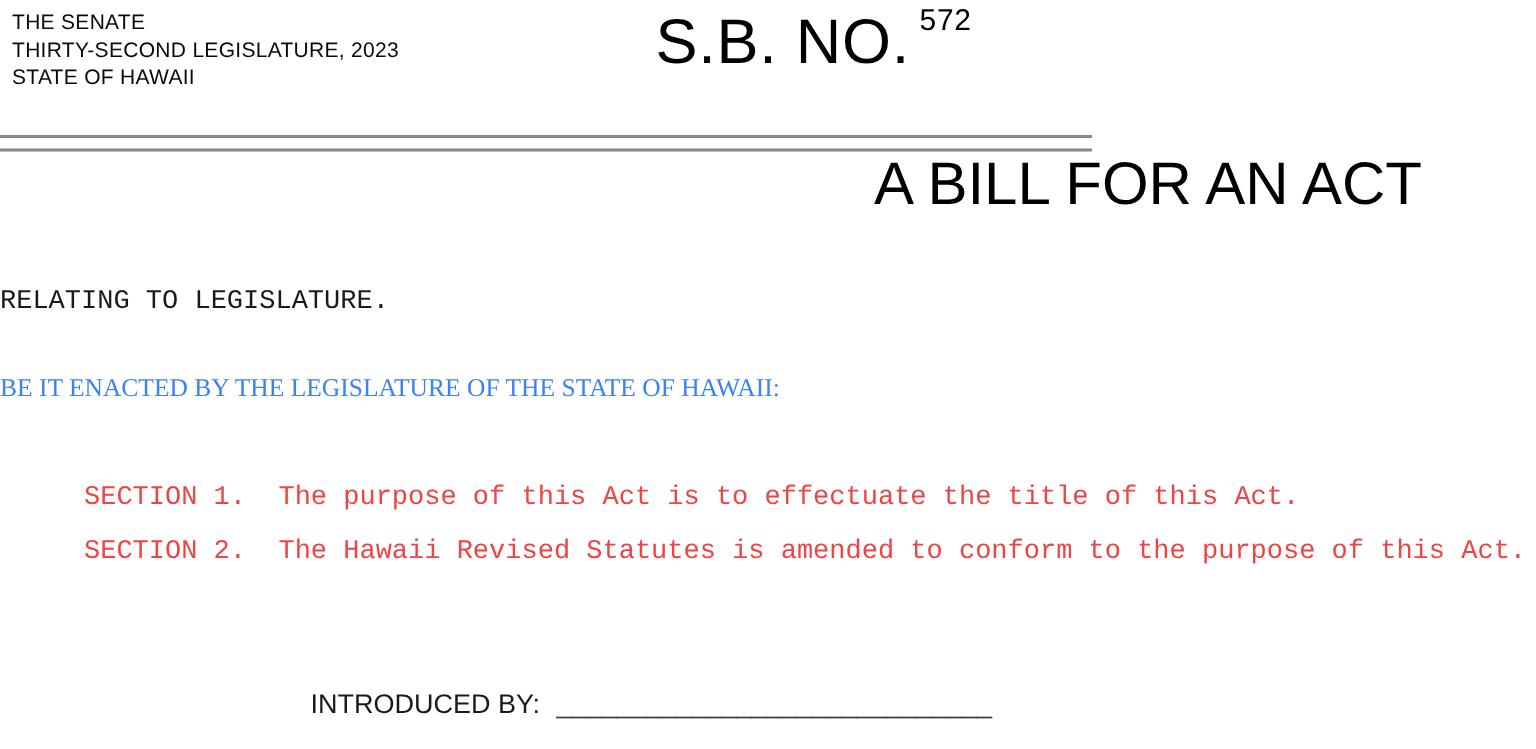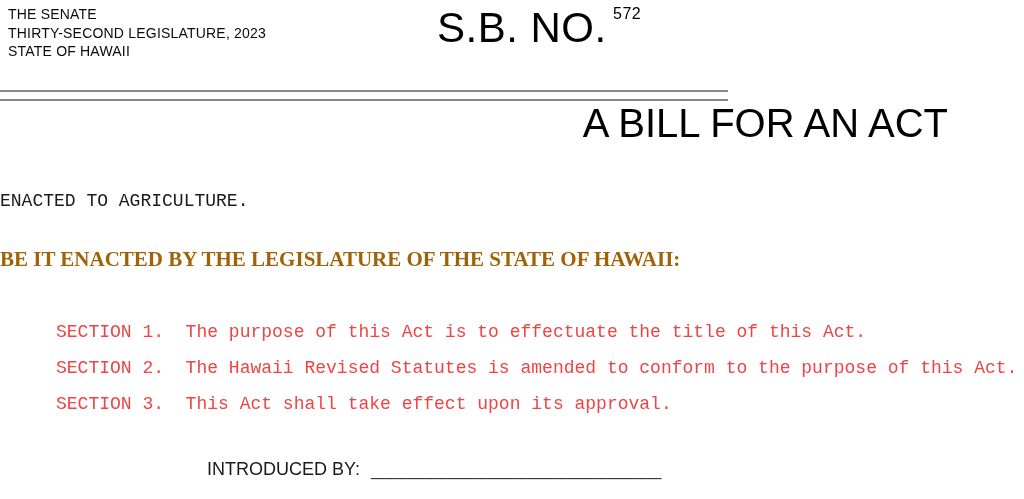--- a/index.html
+++ b/index.html
@@ -34,21 +34,21 @@
     font-size: 42px;
     line-height: 40px;
     letter-spacing: 0.5px;
     white-space: nowrap;
     margin-left: 19px;
   }
   .bill-no-value {
     position: absolute;
     left: 613px;
     top: 6px;
-    font-size: 16px;
+    font-size: 20px;
     line-height: 16px;
     letter-spacing: 0.5px;
   }
 
   
   .rule {
     position: absolute;
     left: 0;
     width: 728px;
     height: 2px;
@@ -78,24 +78,24 @@
     color: #1a1a1a;
     white-space: pre;
   }
 
   
   .enacting-clause {
     position: absolute;
     left: 0;
     top: 246px;
     font-family: "Liberation Serif", serif;
-    font-weight: bold;
-    font-size: 21px;
+    font-weight: normal;
+    font-size: 17px;
     line-height: 26px;
-    color: #a16207;
+    color: #3b82f6;
     white-space: nowrap;
   }
 
   
   .sections {
     position: absolute;
     left: 56px;
     top: 314px;
     font-family: "Liberation Mono", monospace;
     font-size: 18px;
@@ -133,25 +133,24 @@
   </div>
 
   <div class="bill-no">S.B. NO.</div>
   <div class="bill-no-value">572</div>
 
   <div class="rule rule-top"></div>
   <div class="rule rule-bottom"></div>
 
   <div class="bill-heading">A BILL FOR AN ACT</div>
 
-  <div class="measure-title">ENACTED TO AGRICULTURE.</div>
+  <div class="measure-title">RELATING TO LEGISLATURE.</div>
 
   <div class="enacting-clause">BE IT ENACTED BY THE LEGISLATURE OF THE STATE OF HAWAII:</div>
 
   <div class="sections">
     <div class="section-line">SECTION 1.  The purpose of this Act is to effectuate the title of this Act.</div>
     <div class="section-line">SECTION 2.  The Hawaii Revised Statutes is amended to conform to the purpose of this Act.</div>
-    <div class="section-line">SECTION 3.  This Act shall take effect upon its approval.</div>
   </div>
 
   <div class="introduced"><span>INTRODUCED BY:</span><span class="signature-line">_____________________________</span></div>
 
 </div>
 
 </body></html>

